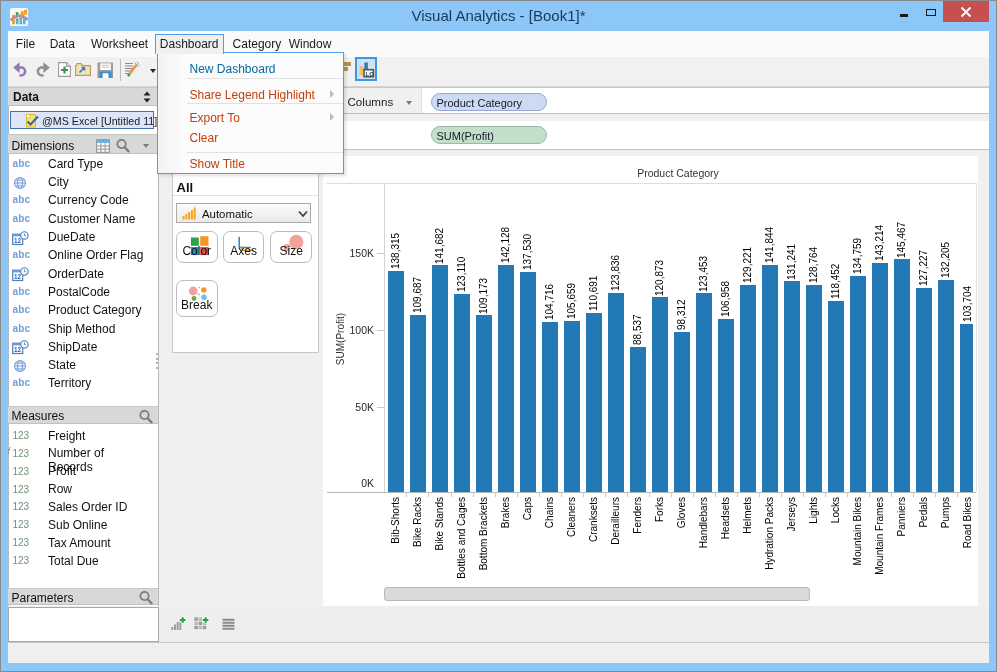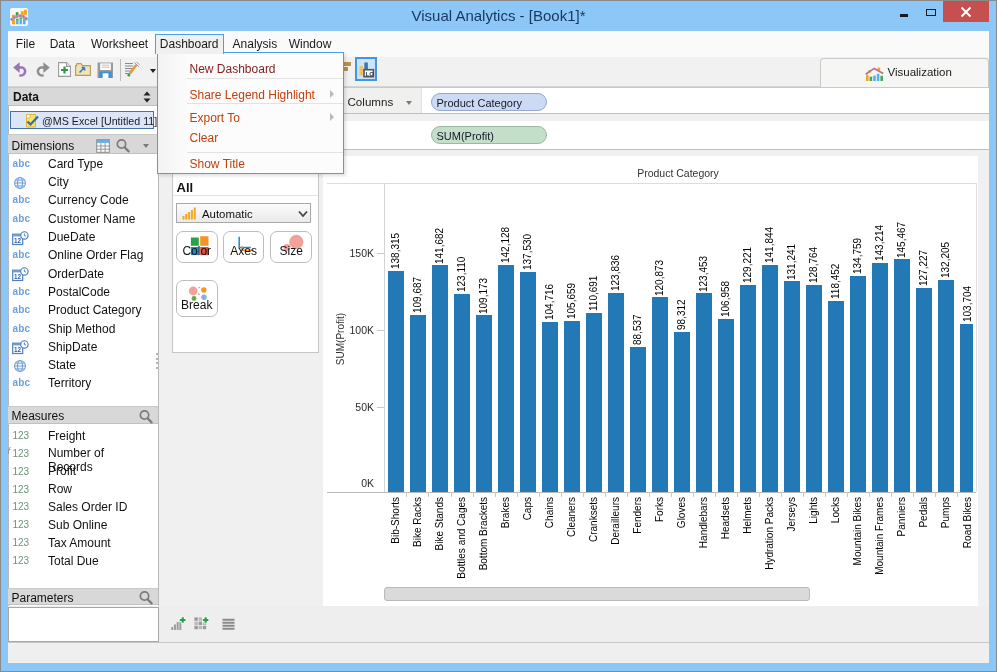--- a/index.html
+++ b/index.html
@@ -60,21 +60,21 @@
 .ytick { position:absolute; left:376.5px; width:7px; height:1px; background:#c9c9c9; }
 .ylab { position:absolute; width:40px; text-align:right; font-size:10.5px; color:#2a2a2a; }
 
 
 #tabrow { position:absolute; left:8px; top:606px; width:980.5px; height:35.5px; background:#eeeeee; }
 #wstab { position:absolute; left:238.7px; top:1px; width:107.3px; height:34.5px; background:#fff; border:1px solid #b3b3b3; border-bottom:none; border-radius:3px 3px 0 0; }
 #statusbar { position:absolute; left:8px; top:641.5px; width:980.5px; height:21.5px; background:#f0eff0; border-top:1px solid #c6c6c6; }
 
 
 #dmenu { position:absolute; left:156.5px; top:52px; width:187px; height:122px; background:#fcfcfc; border:1px solid #49a0e9; box-shadow:2px 2px 3px rgba(0,0,0,0.12); z-index:50; }
-.mrow { position:absolute; left:32px; font-size:12px; color:#7f1d1d; white-space:nowrap; }
+.mrow { position:absolute; left:32px; font-size:12px; color:#0369a1; white-space:nowrap; }
 .mrow.dis { color:#c2410c; }
 .msep { position:absolute; left:29.5px; width:156px; height:1px; background:#e2e2e2; }
 .marr { position:absolute; left:172px; width:0; height:0; border-top:4px solid transparent; border-bottom:4px solid transparent; border-left:4.5px solid #b9b9b9; }
 </style></head>
 <body>
 <div id="win"></div>
 
 <div id="title">Visual Analytics - [Book1]*</div>
 <svg class="abs" style="left:9.5px;top:7.5px" width="18" height="18" viewBox="0 0 18 18">
 <rect x="0" y="0" width="18" height="18" rx="2" fill="#fdfcf8" opacity="0.95"></rect>
@@ -101,21 +101,21 @@
   </div>
 
 <div id="client"></div>
 
 <div id="menubar">
 <div id="dashbox"></div>
 <span class="mitem" style="left:7.8px">File</span>
 <span class="mitem" style="left:41.7px">Data</span>
 <span class="mitem" style="left:83px">Worksheet</span>
 <span class="mitem" style="left:151.8px">Dashboard</span>
-<span class="mitem" style="left:224.6px">Analysis</span>
+<span class="mitem" style="left:224.6px">Category</span>
 <span class="mitem" style="left:280.7px">Window</span>
 </div>
 
 <div id="toolbar">
   <svg class="tico" style="left:4.8px;top:5px" width="16" height="15" viewBox="0 0 16 15">
     <polygon points="0.2,5.6 6.6,0.2 6.6,11.0" fill="#9678b6"></polygon>
     <path d="M5.8,5.6 L9.6,5.6 A3.7,3.7 0 1 1 6.4,13.1" fill="none" stroke="#9678b6" stroke-width="2.5"></path>
   </svg>
   <svg class="tico" style="left:25.8px;top:5px" width="16" height="15" viewBox="0 0 16 15">
     <polygon points="15.8,5.6 9.4,0.2 9.4,11.0" fill="#8f8f8f"></polygon>
@@ -147,33 +147,20 @@
   <div class="abs" style="left:142.1px;top:11.5px;width:0;height:0;border-left:3.6px solid transparent;border-right:3.6px solid transparent;border-top:4.2px solid #222"></div>
   <div class="abs" style="left:335px;top:4.5px;width:7.5px;height:4px;background:#b9904f"></div>
   <div class="abs" style="left:335px;top:9.5px;width:4.6px;height:4px;background:#b9904f"></div>
   <div id="selbtn">
     <svg width="18" height="19" viewBox="0 0 18 19" style="position:absolute;left:0px;top:0px">
       <rect x="2.5" y="7" width="3.6" height="9.5" fill="#efc06c"></rect>
       <rect x="7.3" y="3.5" width="3.6" height="8" fill="#3c78ad"></rect>
       <rect x="7.0" y="10.7" width="9.4" height="7" fill="#fff" stroke="#555" stroke-width="1.6"></rect>
       <text x="8.6" y="16.6" font-size="6" font-weight="900" fill="#16395c" font-family="Liberation Sans">LO</text>
     </svg>
-  </div>
-  <div id="vistab">
-    <svg style="position:absolute;left:44px;top:6.5px" width="19" height="17" viewBox="0 0 19 17">
-      <rect x="1" y="9.8" width="2.6" height="6.2" fill="#f6a421"></rect>
-      <rect x="4.6" y="11.6" width="2.6" height="4.4" fill="#49a85e"></rect>
-      <rect x="8.2" y="10.6" width="2.6" height="5.4" fill="#56b3ea"></rect>
-      <rect x="11.8" y="8.8" width="2.6" height="7.2" fill="#56b3ea"></rect>
-      <rect x="15.4" y="10.8" width="2.6" height="5.2" fill="#49a85e"></rect>
-      <rect x="3.6" y="5" width="2.4" height="2.6" fill="#f6a421"></rect>
-      <rect x="12.6" y="2.6" width="2.6" height="3" fill="#f6a421"></rect>
-      <path d="M0.6,9.2 L9.2,3.4 L18.2,8.4" fill="none" stroke="#b97086" stroke-width="1.7"></path>
-    </svg>
-    <span>Visualization</span>
   </div>
 </div>
 
 <div id="lpanel"></div>
 <div class="band" style="left:8px;top:87px;height:18.5px">
   <span class="btxt" style="top:2px;left:5px;font-weight:bold">Data</span>
   <svg style="position:absolute;left:135px;top:3px" width="8" height="12" viewBox="0 0 8 12">
       <polygon points="4,0.5 7.5,4.5 0.5,4.5" fill="#222"></polygon>
       <polygon points="4,11.5 7.5,7.5 0.5,7.5" fill="#222"></polygon>
     </svg>

